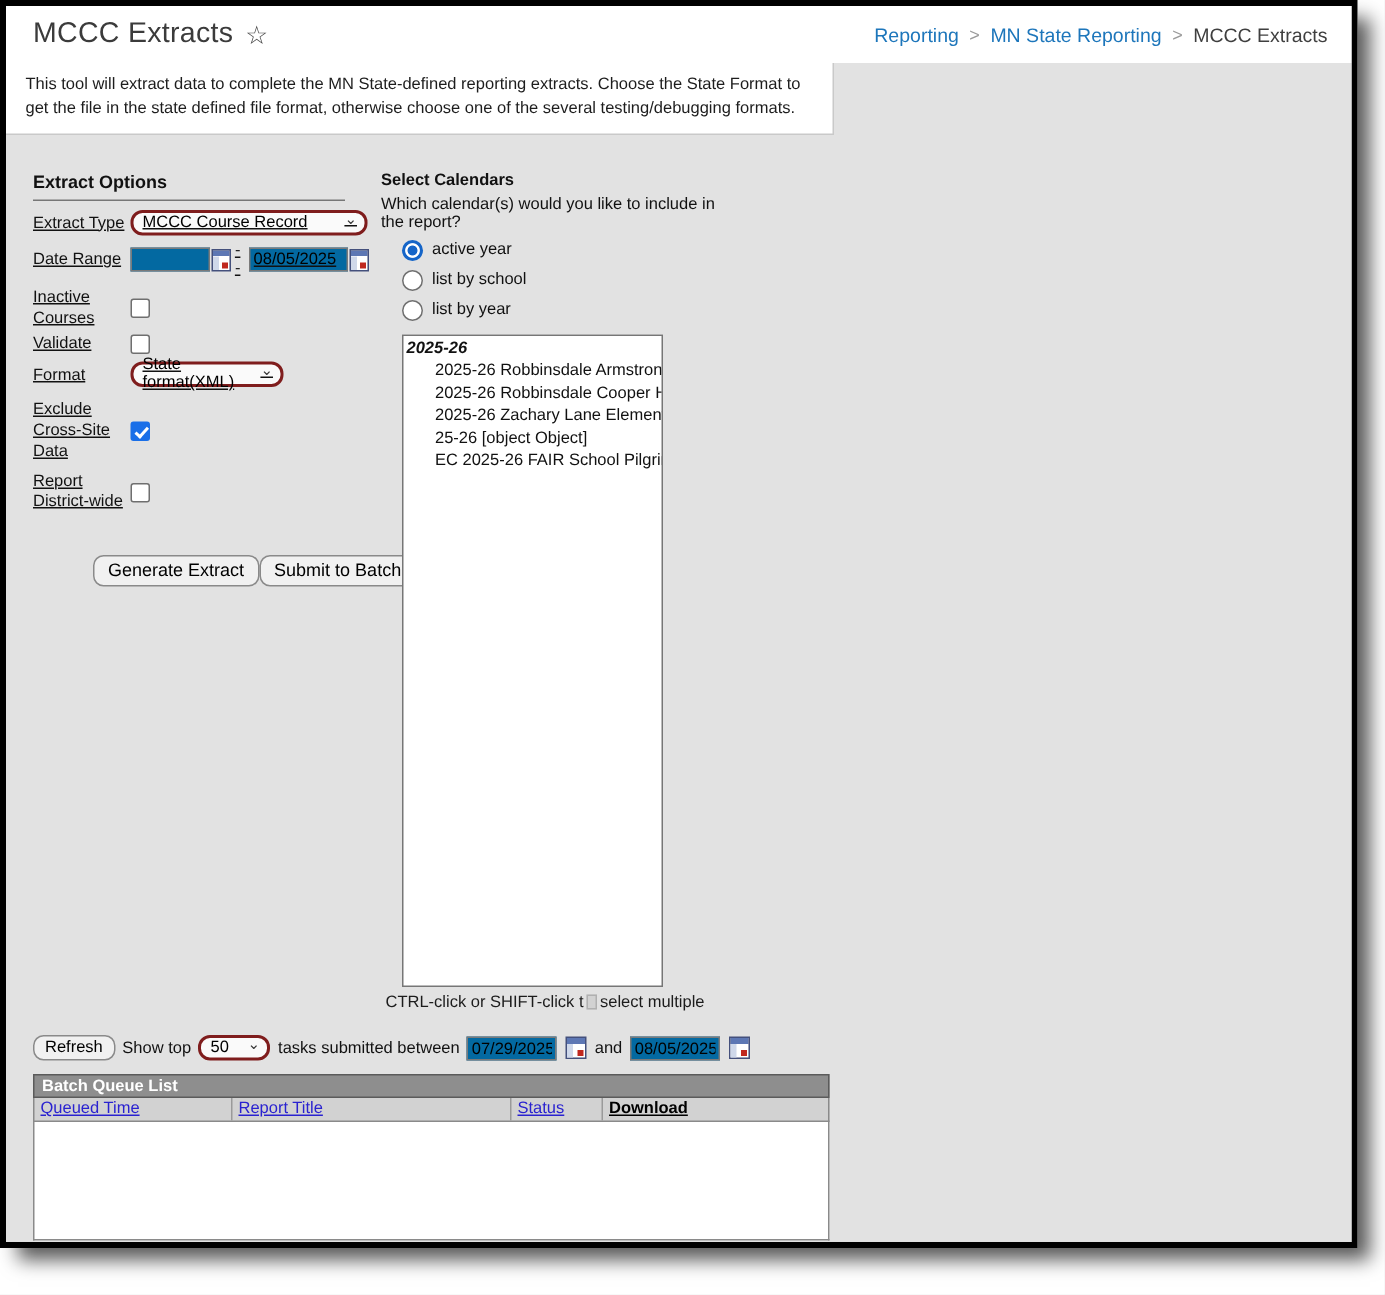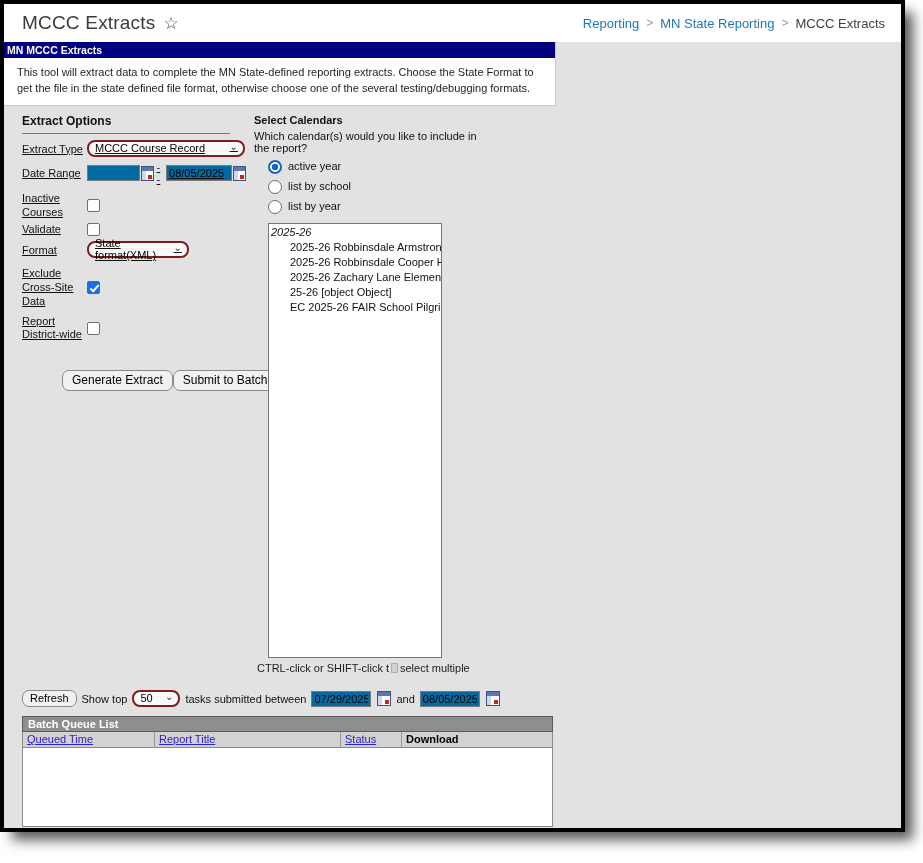--- a/index.html
+++ b/index.html
@@ -69,32 +69,32 @@
   
   .select-calendars { position:absolute; left:250px; top:72px; width:230px; font-size:11px; color:#111; }
   .sc-heading { font-size:11px; font-weight:bold; }
   .sc-question { margin-top:4px; }
   .radio-row { display:flex; gap:6px; margin:6px 0 0 14px; }
   .radio { width:14px; height:14px; border-radius:50%; border:1px solid #6f6f6f; background:#fff; cursor:pointer; flex:0 0 14px; }
   .radio.on { border:none;
     background: radial-gradient(circle at 50% 50%, #1565c8 0 3px, #fff 3.6px 4.6px, #1565c8 5.2px 100%); }
   .listbox { margin:9px 0 0 14px; width:174px; height:435px; background:#fff;
     border:1px solid #767676; overflow:hidden; font-size:11px; cursor:default; }
-  .lb-group { font-weight:normal; font-style:italic; padding:2px 2px 1px 2px; }
+  .lb-group { font-weight:bold; font-style:italic; padding:2px 2px 1px 2px; }
   .lb-item { padding:1.5px 2px 1.5px 21px; white-space:nowrap; cursor:pointer; }
   .sc-hint { margin:4px 0 0 3px; color:#1c1c1c; display:flex; align-items:center; gap:1px; }
   .tofu { display:inline-block; width:7px; height:10px; background:#d2d2d2; border:1px solid #b0b0b0; margin:0 1px; }
 
   
   .batch { position:absolute; left:18px; top:648px; width:537px; font-size:11px; color:#111; }
   .bq-controls { display:flex; align-items:center; gap:5px; }
   .bq-table-title { margin-top:9px; width:531px; background:#8e8e8e; border:1px solid #5b5b5b;
     color:#fff; font-weight:bold; padding:1px 5px 2px; height:16px; }
   .bq-header-row { width:531px; display:flex; background:#d2d2d2; border:1px solid #8a8a8a; border-top:none; }
-  .bq-th { padding:1px 4px 2px; border-right:1px solid #9a9a9a; overflow:hidden; white-space:nowrap; }
+  .bq-th { padding:1px 4px 2px; border-right:1px solid #9a9a9a; overflow:hidden; white-space:nowrap;text-decoration:underline; }
   .bq-th:last-child { border-right:none; }
   .bq-th.link { color:#2a22d0; text-decoration:underline; cursor:pointer; }
   .bq-th.plain { color:#000; font-weight:bold; }
   .col-0 { width:132px; } .col-1 { width:186px; } .col-2 { width:61px; } .col-3 { width:150px; }
   .bq-body { width:531px; height:79px; background:#fff; border:1px solid #8a8a8a; border-top:none; }
 </style>
 </head>
 <body>
 
 <div class="frame">
@@ -109,21 +109,20 @@
       <span class="crumb-sep">&gt;</span>
       <span class="crumb-link">MN State Reporting</span>
       <span class="crumb-sep">&gt;</span>
       <span class="crumb-current">MCCC Extracts</span>
     </div>
   </div>
 
   <div class="content">
 
     <div class="tool-panel">
-      <div class="tool-bar">MN MCCC Extracts</div>
       <div class="tool-desc">This tool will extract data to complete the MN State-defined reporting extracts. Choose the State Format to get the file in the state defined file format, otherwise choose one of the several testing/debugging formats.</div>
     </div>
 
     <div class="extract-options">
       <div class="eo-heading">Extract Options</div>
 
       <div class="form-row">
         <div class="form-label">Extract Type</div>
         <div class="ctrl">
           <div class="sel sel-extract">

